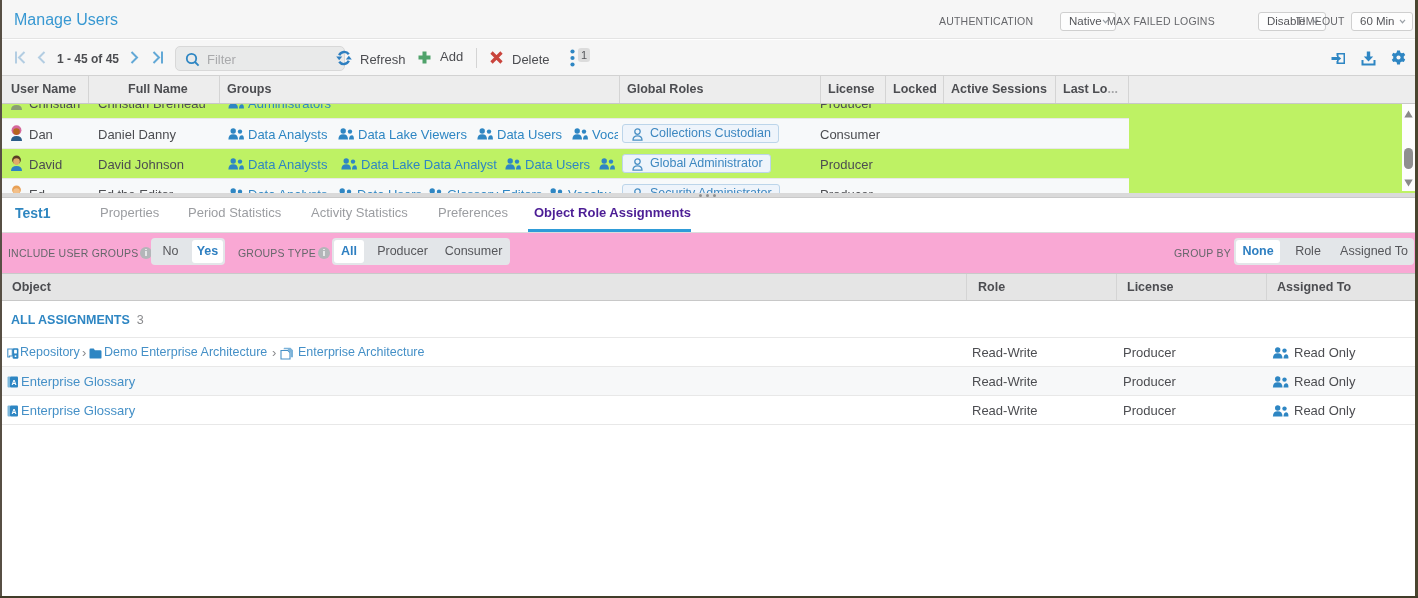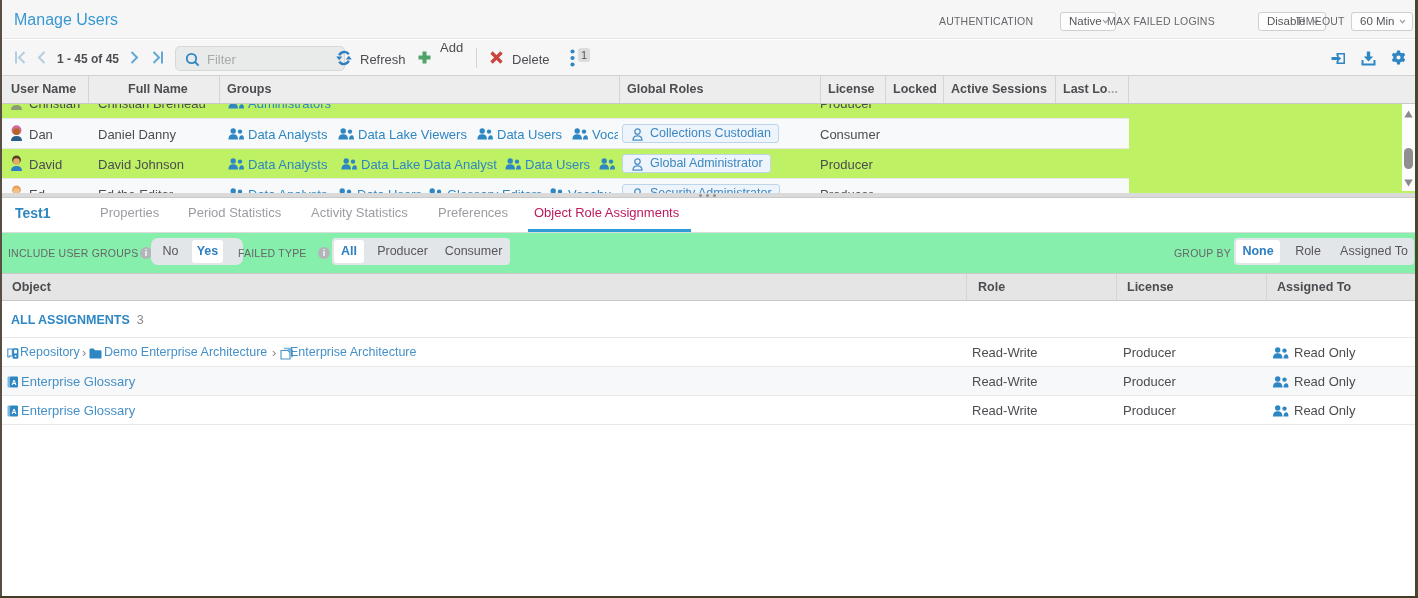--- a/index.html
+++ b/index.html
@@ -41,23 +41,23 @@
 .sbar { position:absolute; left:1402px; top:104px; width:13px; height:87px; background:#fdfdfd; }
 .sthumb { position:absolute; left:2px; top:44px; width:9px; height:21px; background:#8f8f8f; border-radius:4.5px; }
 
 .splitter { position:absolute; left:0; top:193px; width:1415px; height:5px; background:#dadada; border-bottom:1px solid #c9c9c9; }
 .sdots { position:absolute; left:699px; top:1px; width:22px; height:3px; }
 .sdots i { float:left; width:3px; height:3px; border-radius:50%; background:#8f8f8f; margin-right:4px; }
 
 .tabbar { position:absolute; left:0; top:198px; width:1415px; height:35px; background:#fff; border-bottom:1px solid #dcdcdc; }
 .tname { position:absolute; left:15px; top:7px; font-size:14px; font-weight:bold; color:#2e86c0; }
 .tab { position:absolute; top:7px; font-size:13px; color:#9b9da1; }
-.tab.act { font-weight:normal; color:#be185d; }
+.tab.act { font-weight:bold; color:#4c1d95; }
 .tabul { position:absolute; left:528px; top:31px; width:163px; height:3px; background:#2f9cd8; }
-.frow { position:absolute; left:0; top:233px; width:1415px; height:40px; background:#86efac; }
+.frow { position:absolute; left:0; top:233px; width:1415px; height:40px; background:#f9a8d4; }
 .info { position:absolute; top:0; width:12px; height:12px; border-radius:50%; background:#b3b6b9; color:#fff; font-size:9px; font-weight:bold; text-align:center; line-height:12px; }
 .bgroup { position:absolute; top:5px; height:27px; background:#e3e6e9; border-radius:4px; }
 .bgbtn { float:left; font-size:12.5px; color:#55565a; text-align:center; padding:6px 0 0 0; height:27px; }
 .bgsel { margin:2px; height:23px; background:#fff; border-radius:3px; font-weight:bold; color:#2e7fc1; padding-top:4px; }
 
 .bhead { position:absolute; left:0; top:273px; width:1415px; height:28px; background:#e5e5e5; border-top:1px solid #c9c9c9; border-bottom:1px solid #c8c8c8; }
 .bhead .ht { position:absolute; top:6px; font-size:12.5px; font-weight:bold; color:#4c4d51; }
 .bhead .hv { position:absolute; top:0; width:1px; height:26px; background:#d4d4d4; }
 .brow { position:absolute; left:0; width:1415px; }
 .btxt { position:absolute; font-size:13px; color:#4c4d51; }
@@ -116,21 +116,21 @@
           <path d="M3.2 5.2 A 5.6 5.6 0 0 1 12.8 4.2"></path>
           <path d="M12.8 10.8 A 5.6 5.6 0 0 1 3.2 11.8"></path>
         </g>
         <path d="M0.2 6.5 L6.2 6.5 L3.2 10.2 Z" fill="#2e7fc0"></path>
         <path d="M9.8 9.5 L15.8 9.5 L12.8 5.8 Z" fill="#2e7fc0"></path>
       </svg>
   <div class="abs tbtxt" style="left:360px; top:12px;">Refresh</div>
   <svg class="abs" style="left:418px; top:11px;" width="13" height="13" viewBox="0 0 13 13">
         <path d="M6.5 0.5 L6.5 12.5 M0.5 6.5 L12.5 6.5" stroke="#4fa26a" stroke-width="4"></path>
       </svg>
-  <div class="abs tbtxt" style="left:440px; top:0;text-align:right;">Add</div>
+  <div class="abs tbtxt" style="left:440px; top:9px;text-align:right;">Add</div>
   <div class="vsep" style="left:476px;"></div>
   <svg class="abs" style="left:490px; top:11px;" width="13" height="13" viewBox="0 0 13 13">
         <path d="M1.5 1.5 L11.5 11.5 M11.5 1.5 L1.5 11.5" stroke="#c9443c" stroke-width="3.2"></path>
       </svg>
   <div class="abs tbtxt" style="left:512px; top:12px;">Delete</div>
   <svg class="abs" style="left:570px; top:9px;" width="5" height="18" viewBox="0 0 5 18">
         <circle cx="2.5" cy="2.5" r="2.1" fill="#2e86c3"></circle>
         <circle cx="2.5" cy="9" r="2.1" fill="#2e86c3"></circle>
         <circle cx="2.5" cy="15.5" r="2.1" fill="#2e86c3"></circle>
       </svg>
@@ -374,25 +374,25 @@
   <div class="tab" style="left:188px;">Period Statistics</div>
   <div class="tab" style="left:311px;">Activity Statistics</div>
   <div class="tab" style="left:438px;">Preferences</div>
   <div class="tab act" style="left:534px;">Object Role Assignments</div>
   <div class="tabul"></div>
 </div>
 
 <div class="frow">
   <div class="abs lbl" style="left:8px; top:14px;">INCLUDE USER GROUPS</div>
   <div class="info" style="left:140px; top:14px;">i</div>
-  <div class="bgroup" style="left:151px; width:92px;border-radius:7px;">
+  <div class="bgroup" style="left:151px; width:74px;">
     <div class="bgbtn" style="width:39px;">No</div>
     <div class="bgbtn bgsel" style="width:31px;">Yes</div>
   </div>
-  <div class="abs lbl" style="left:238px; top:14px;">FAILED TYPE</div>
+  <div class="abs lbl" style="left:238px; top:14px;">GROUPS TYPE</div>
   <div class="info" style="left:318px; top:14px;">i</div>
   <div class="bgroup" style="left:332px; width:178px;">
     <div class="bgbtn bgsel" style="width:30px;">All</div>
     <div class="bgbtn" style="width:73px;">Producer</div>
     <div class="bgbtn" style="width:69px;">Consumer</div>
   </div>
   <div class="abs lbl" style="left:1174px; top:14px;">GROUP BY</div>
   <div class="bgroup" style="left:1234px; width:180px;">
     <div class="bgbtn bgsel" style="width:44px;">None</div>
     <div class="bgbtn" style="width:52px;">Role</div>
@@ -424,21 +424,21 @@
     <div class="btxt crumbsep" style="left:82px; top:7px;">›</div>
     <svg class="abs" style="left:89px; top:10px;" width="13" height="11" viewBox="0 0 13 11">
           <path d="M0.5 1.8 q0-1.2 1.2-1.2 h3 l1.2 1.6 h5.4 q1.2 0 1.2 1.2 v6 q0 1.2-1.2 1.2 h-9.6 q-1.2 0-1.2-1.2 z" fill="#2e86c3"></path>
         </svg>
     <div class="btxt blue bc" style="left:104px; top:7px;">Demo Enterprise Architecture</div>
     <div class="btxt crumbsep" style="left:272px; top:7px;">›</div>
     <svg class="abs" style="left:280px; top:9px;" width="14" height="13" viewBox="0 0 14 13">
           <path d="M1 3.5 h7 l2 2 v6.5 h-9 z" fill="none" stroke="#4590c7" stroke-width="1.1"></path>
           <path d="M4 0.8 h6.5 l2.5 2.5 v7 h-2.5 v-5 l-3-3 h-4 z" fill="#7db3d9"></path>
         </svg>
-    <div class="btxt blue bc" style="left:290px; top:7px;">Enterprise Architecture</div>
+    <div class="btxt blue bc" style="left:298px; top:7px;">Enterprise Architecture</div>
     <div class="btxt" style="left:972px; top:7px;">Read-Write</div>
     <div class="btxt" style="left:1123px; top:7px;">Producer</div>
     <svg class="abs" style="left:1272px; top:9px;" width="17" height="12" viewBox="0 0 16 12">
           <g fill="#2e86c3">
             <circle cx="5.2" cy="3" r="2.7"></circle>
             <path d="M0.4 11.5 q0-5.2 4.8-5.2 q4.8 0 4.8 5.2 z"></path>
             <circle cx="12" cy="3.6" r="2.2"></circle>
             <path d="M11 11.5 q0.1-4.3 3-4.3 q2.1 0.4 1.9 4.3 z"></path>
           </g>
         </svg>

